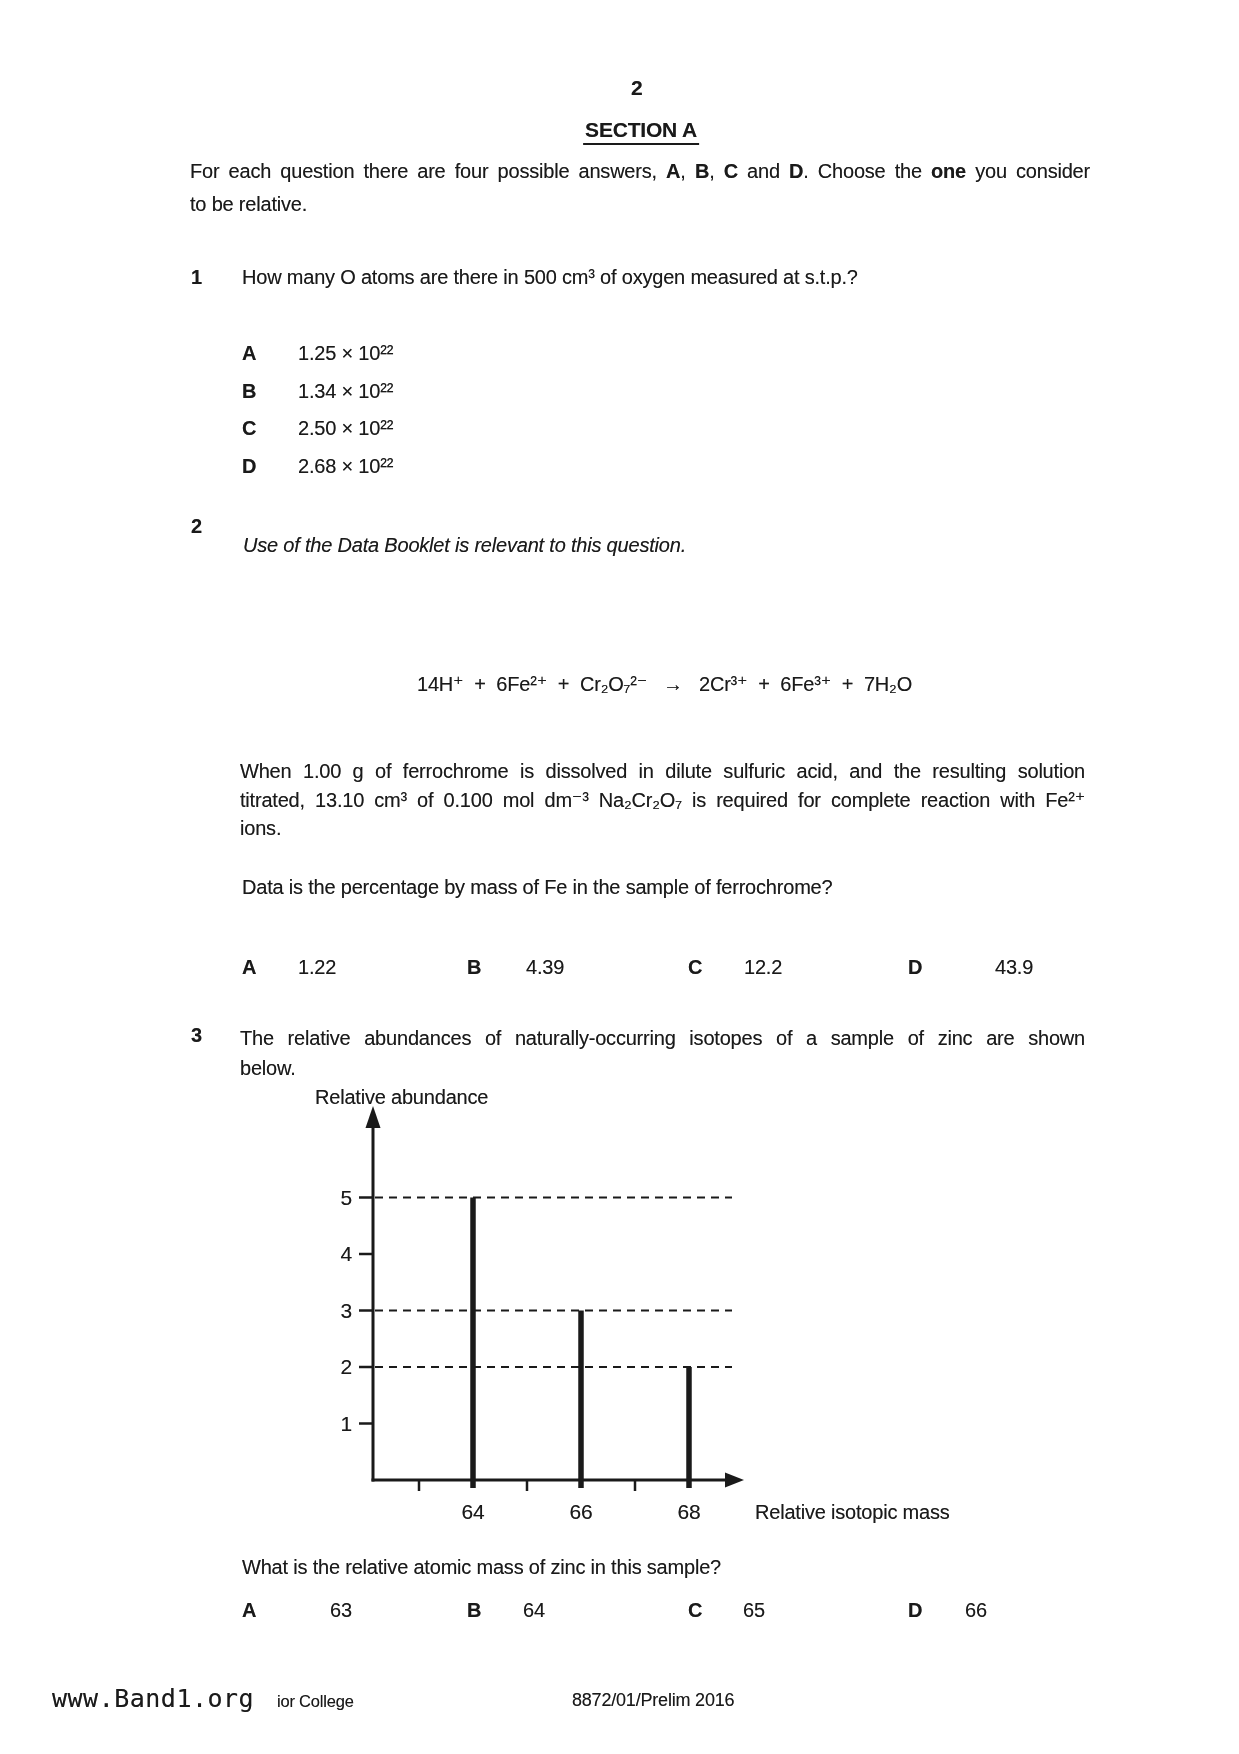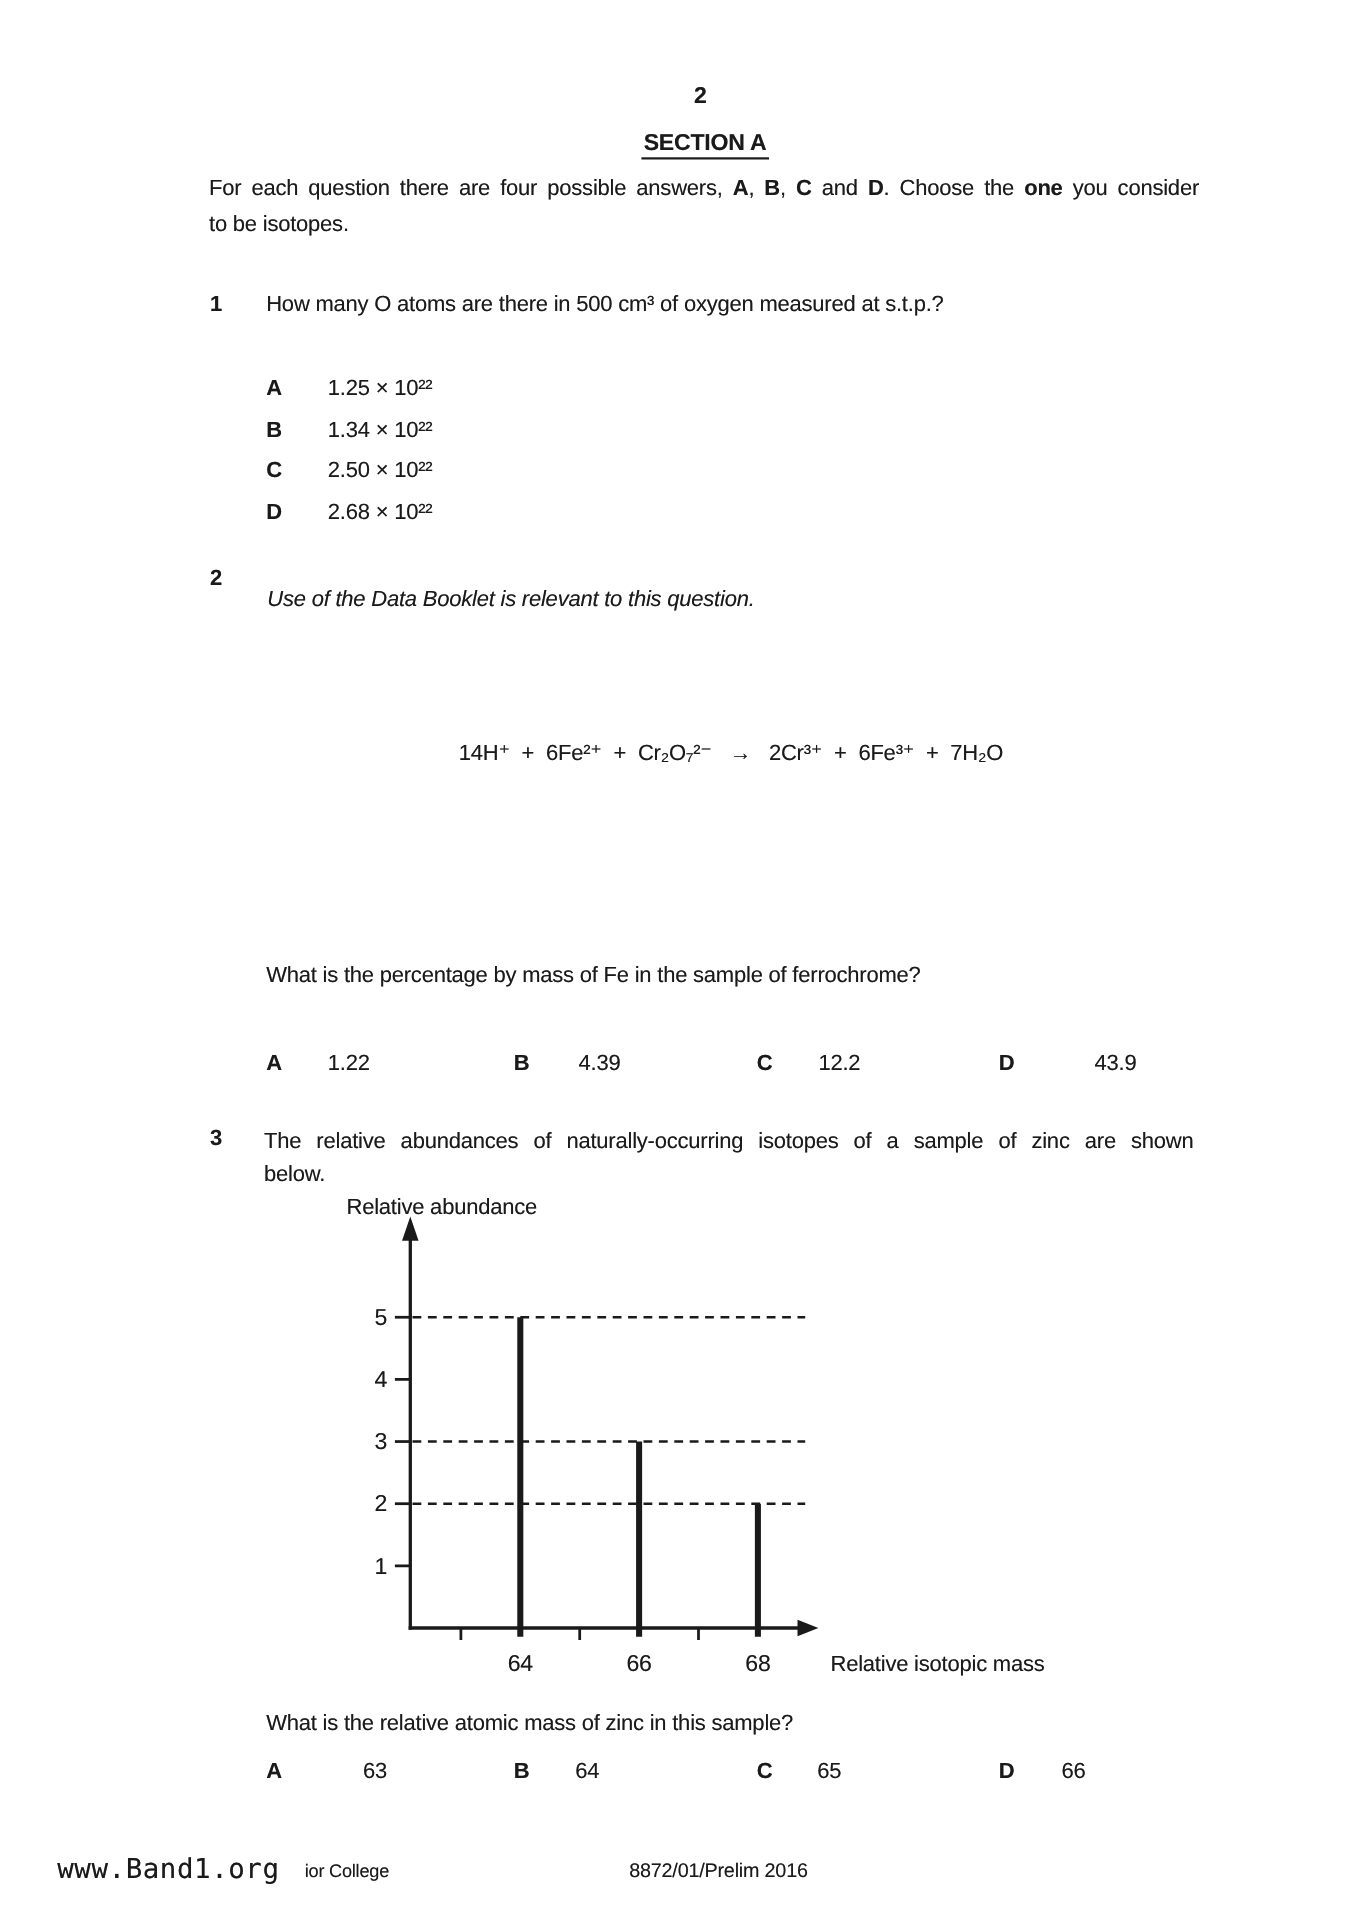--- a/index.html
+++ b/index.html
@@ -43,43 +43,48 @@
 </head>
 <body>
 
 <div class="page">
 
   <div class="abs pagenum" style="left:631px;top:76px;">2</div>
   <div class="abs section-title" style="left:641px;top:118px;text-align:right;">SECTION A</div>
 
   <div class="abs para" style="left:190px;top:155px;width:900px;line-height:33px;">
     <div class="jline">For each question there are four possible answers, <b>A</b>, <b>B</b>, <b>C</b> and <b>D</b>. Choose the <b>one</b> you consider</div>
-    <div>to be isotopes.</div>
+    <div>to be relative.</div>
   </div>
 
   <div class="abs qnum" style="left:191px;top:266px;">1</div>
   <div class="abs qtext" style="left:242px;top:266px;">How many O atoms are there in 500 cm³ of oxygen measured at s.t.p.?</div>
 
   <div class="abs optletter" style="left:242px;top:342px;">A</div>
   <div class="abs optvalue" style="left:298px;top:342px;">1.25 × 10²²</div>
   <div class="abs optletter" style="left:242px;top:380px;">B</div>
   <div class="abs optvalue" style="left:298px;top:380px;">1.34 × 10²²</div>
   <div class="abs optletter" style="left:242px;top:417px;">C</div>
   <div class="abs optvalue" style="left:298px;top:417px;">2.50 × 10²²</div>
   <div class="abs optletter" style="left:242px;top:455px;">D</div>
   <div class="abs optvalue" style="left:298px;top:455px;">2.68 × 10²²</div>
 
   <div class="abs qnum" style="left:191px;top:515px;">2</div>
   <div class="abs qtext i" style="left:243px;top:515px;">Use of the Data Booklet is relevant to this question.</div>
 
 
   <div class="abs equation" style="left:417px;top:672px;">14H⁺  +  6Fe²⁺  +  Cr₂O₇²⁻   →   2Cr³⁺  +  6Fe³⁺  +  7H₂O</div>
 
+  <div class="abs para" style="left:240px;top:757px;width:845px;line-height:28.5px;">
+    <div class="jline">When 1.00 g of ferrochrome is dissolved in dilute sulfuric acid, and the resulting solution</div>
+    <div class="jline">titrated, 13.10 cm³ of 0.100 mol dm⁻³ Na₂Cr₂O₇ is required for complete reaction with Fe²⁺</div>
+    <div>ions.</div>
+  </div>
 
-  <div class="abs qtext" style="left:242px;top:876px;">What is the percentage by mass of Fe in the sample of ferrochrome?</div>
+  <div class="abs qtext" style="left:242px;top:876px;">Data is the percentage by mass of Fe in the sample of ferrochrome?</div>
 
   <div class="abs optletter" style="left:242px;top:956px;">A</div>
   <div class="abs optvalue" style="left:298px;top:956px;">1.22</div>
   <div class="abs optletter" style="left:467px;top:956px;">B</div>
   <div class="abs optvalue" style="left:526px;top:956px;">4.39</div>
   <div class="abs optletter" style="left:688px;top:956px;">C</div>
   <div class="abs optvalue" style="left:744px;top:956px;">12.2</div>
   <div class="abs optletter" style="left:908px;top:956px;">D</div>
   <div class="abs optvalue" style="left:967px;top:956px;margin-left:28px;">43.9</div>
 

